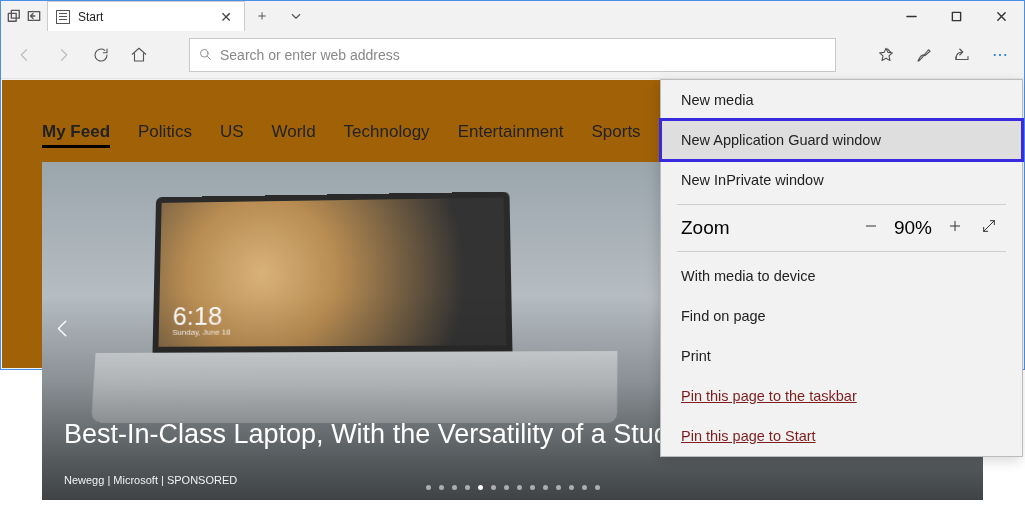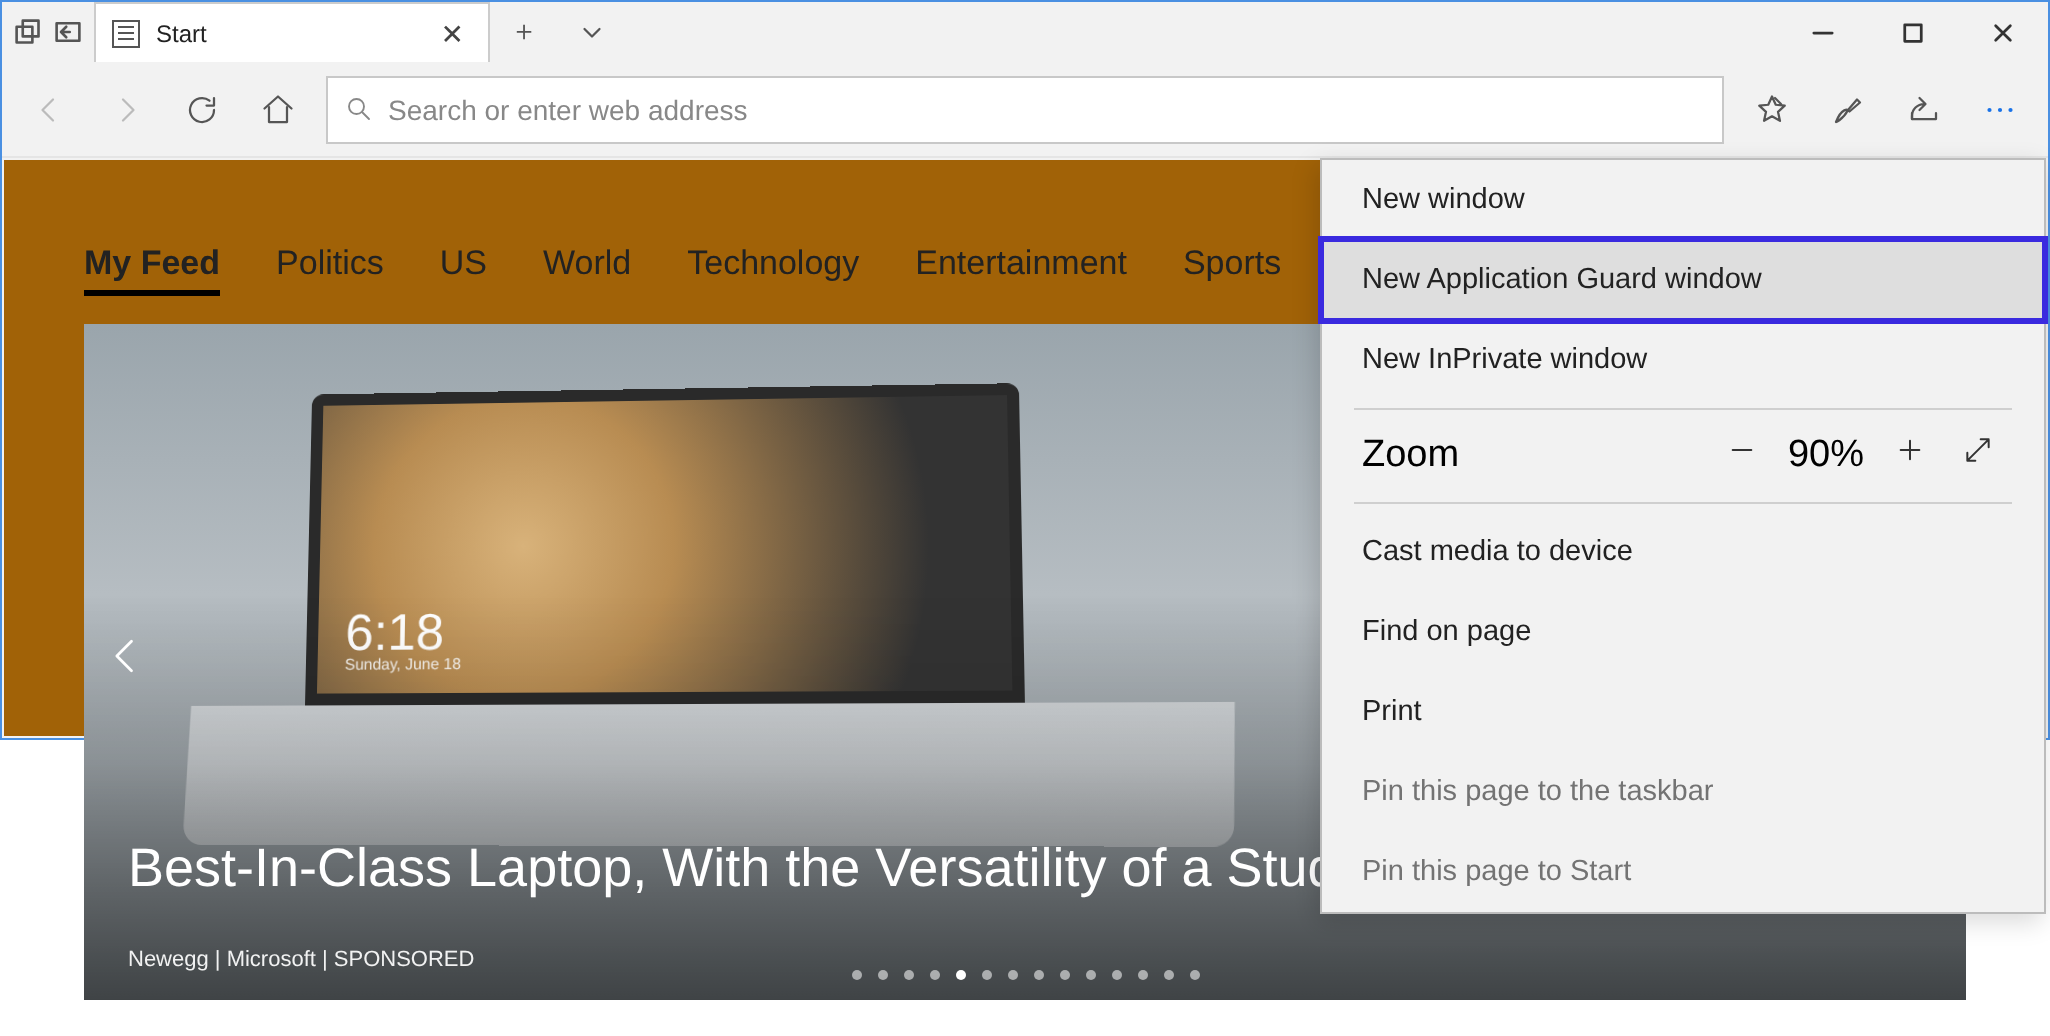--- a/index.html
+++ b/index.html
@@ -20,21 +20,21 @@
   .spacer { flex: 1; }
   .win-controls { display: flex; }
   .win-btn { width: 45px; display: flex; align-items: center; justify-content: center; color: #333; font-size: 12px; }
   .win-btn svg { width: 11px; height: 11px; }
 
   
   .toolbar { height: 48px; background: #f2f2f2; display: flex; align-items: center; padding: 0 6px; gap: 2px; border-bottom: 1px solid #e5e5e5; }
   .tool-btn { width: 36px; height: 36px; display: flex; align-items: center; justify-content: center; color: #555; }
   .tool-btn.disabled { color: #bbb; }
   .tool-btn svg { width: 18px; height: 18px; }
-  .address { flex: 1; height: 34px; background: #fff; border: 1px solid #c8c8c8; display: flex; align-items: center; margin: 0 4px; }
+  .address { flex: 1; height: 34px; background: #fff; border: 1px solid #c8c8c8; display: flex; align-items: center; margin: 0 30px; }
   .address .search-icon { width: 30px; display: flex; align-items: center; justify-content: center; color: #888; }
   .address .search-icon svg { width: 15px; height: 15px; }
   .address input { border: none; outline: none; flex: 1; font-size: 14px; color: #333; }
   .address input::placeholder { color: #888; }
 
   
   .content { position: absolute; top: 79px; left: 1px; right: 1px; bottom: 1px; background: #a16207; }
   .feed-nav { display: flex; gap: 28px; padding: 42px 0 12px 40px; font-size: 17px; color: #222; }
   .feed-nav .item.active { font-weight: 700; border-bottom: 3px solid #000; padding-bottom: 3px; }
   .feed-nav .item { cursor: pointer; }
@@ -69,21 +69,21 @@
   .hero-arrow { position: absolute; top: 50%; transform: translateY(-50%); color: #fff; font-size: 20px; }
   .hero-arrow.left { left: 10px; } .hero-arrow.right { right: 10px; }
   .dots { position: absolute; left: 50%; bottom: 10px; transform: translateX(-50%); display: flex; gap: 8px; }
   .dots span { width: 5px; height: 5px; border-radius: 50%; background: rgba(255,255,255,.55); }
   .dots span.active { background: #fff; }
 
   
   .menu { position: absolute; top: 78px; right: 1px; width: 363px; background: #f2f2f2; border: 1px solid #bcbcbc; box-shadow: -2px 4px 12px rgba(0,0,0,.15); }
   .menu .row { padding: 12px 20px; font-size: 14.5px; color: #222; }
   .menu .row.hl { background: #dedede; outline: 3px solid #3a2adf; outline-offset: -1px; }
-  .menu .row.disabled { color: #737373; }
+  .menu .row.disabled { color: #7f1d1d; text-decoration: underline; }
   .menu hr { border: none; border-top: 1px solid #cfcfcf; margin: 4px 16px; }
   .zoom-row { display: flex; align-items: center; padding: 8px 16px 8px 20px; font-size: 19px; }
   .zoom-row .label { flex: 1; }
   .zoom-row .zbtn { width: 34px; text-align: center; color: #333; }
   .zoom-row .zval { width: 50px; text-align: center; }
   .zoom-row svg { width: 16px; height: 16px; }
 
   svg { stroke: currentColor; fill: none; stroke-width: 1.5; stroke-linecap: round; stroke-linejoin: round; }
 </style>
 </head>
@@ -266,38 +266,38 @@
           <span></span>
           <span></span>
           <span></span>
           <span></span>
           <span></span>
         </div>
     </div>
   </div>
 
   <div class="menu">
-    <div class="row interactive">New window</div>
+    <div class="row interactive">New media</div>
     <div class="row hl interactive">New Application Guard window</div>
     <div class="row interactive">New InPrivate window</div>
     <hr>
     <div class="zoom-row">
       <span class="label">Zoom</span>
       <span class="zbtn"><svg viewBox="0 0 24 24">
             <path d="M5 12h14"></path>
           </svg></span>
       <span class="zval">90%</span>
       <span class="zbtn"><svg viewBox="0 0 24 24">
             <path d="M5 12h14M12 5v14"></path>
           </svg></span>
       <span class="zbtn"><svg viewBox="0 0 24 24">
             <path d="M4 20L20 4M14 4h6v6M10 20H4v-6"></path>
           </svg></span>
     </div>
     <hr>
-    <div class="row interactive">Cast media to device</div>
+    <div class="row interactive">With media to device</div>
     <div class="row interactive">Find on page</div>
     <div class="row interactive">Print</div>
     <div class="row disabled">Pin this page to the taskbar</div>
     <div class="row disabled">Pin this page to Start</div>
   </div>
 
 </div>
 
 </body></html>

